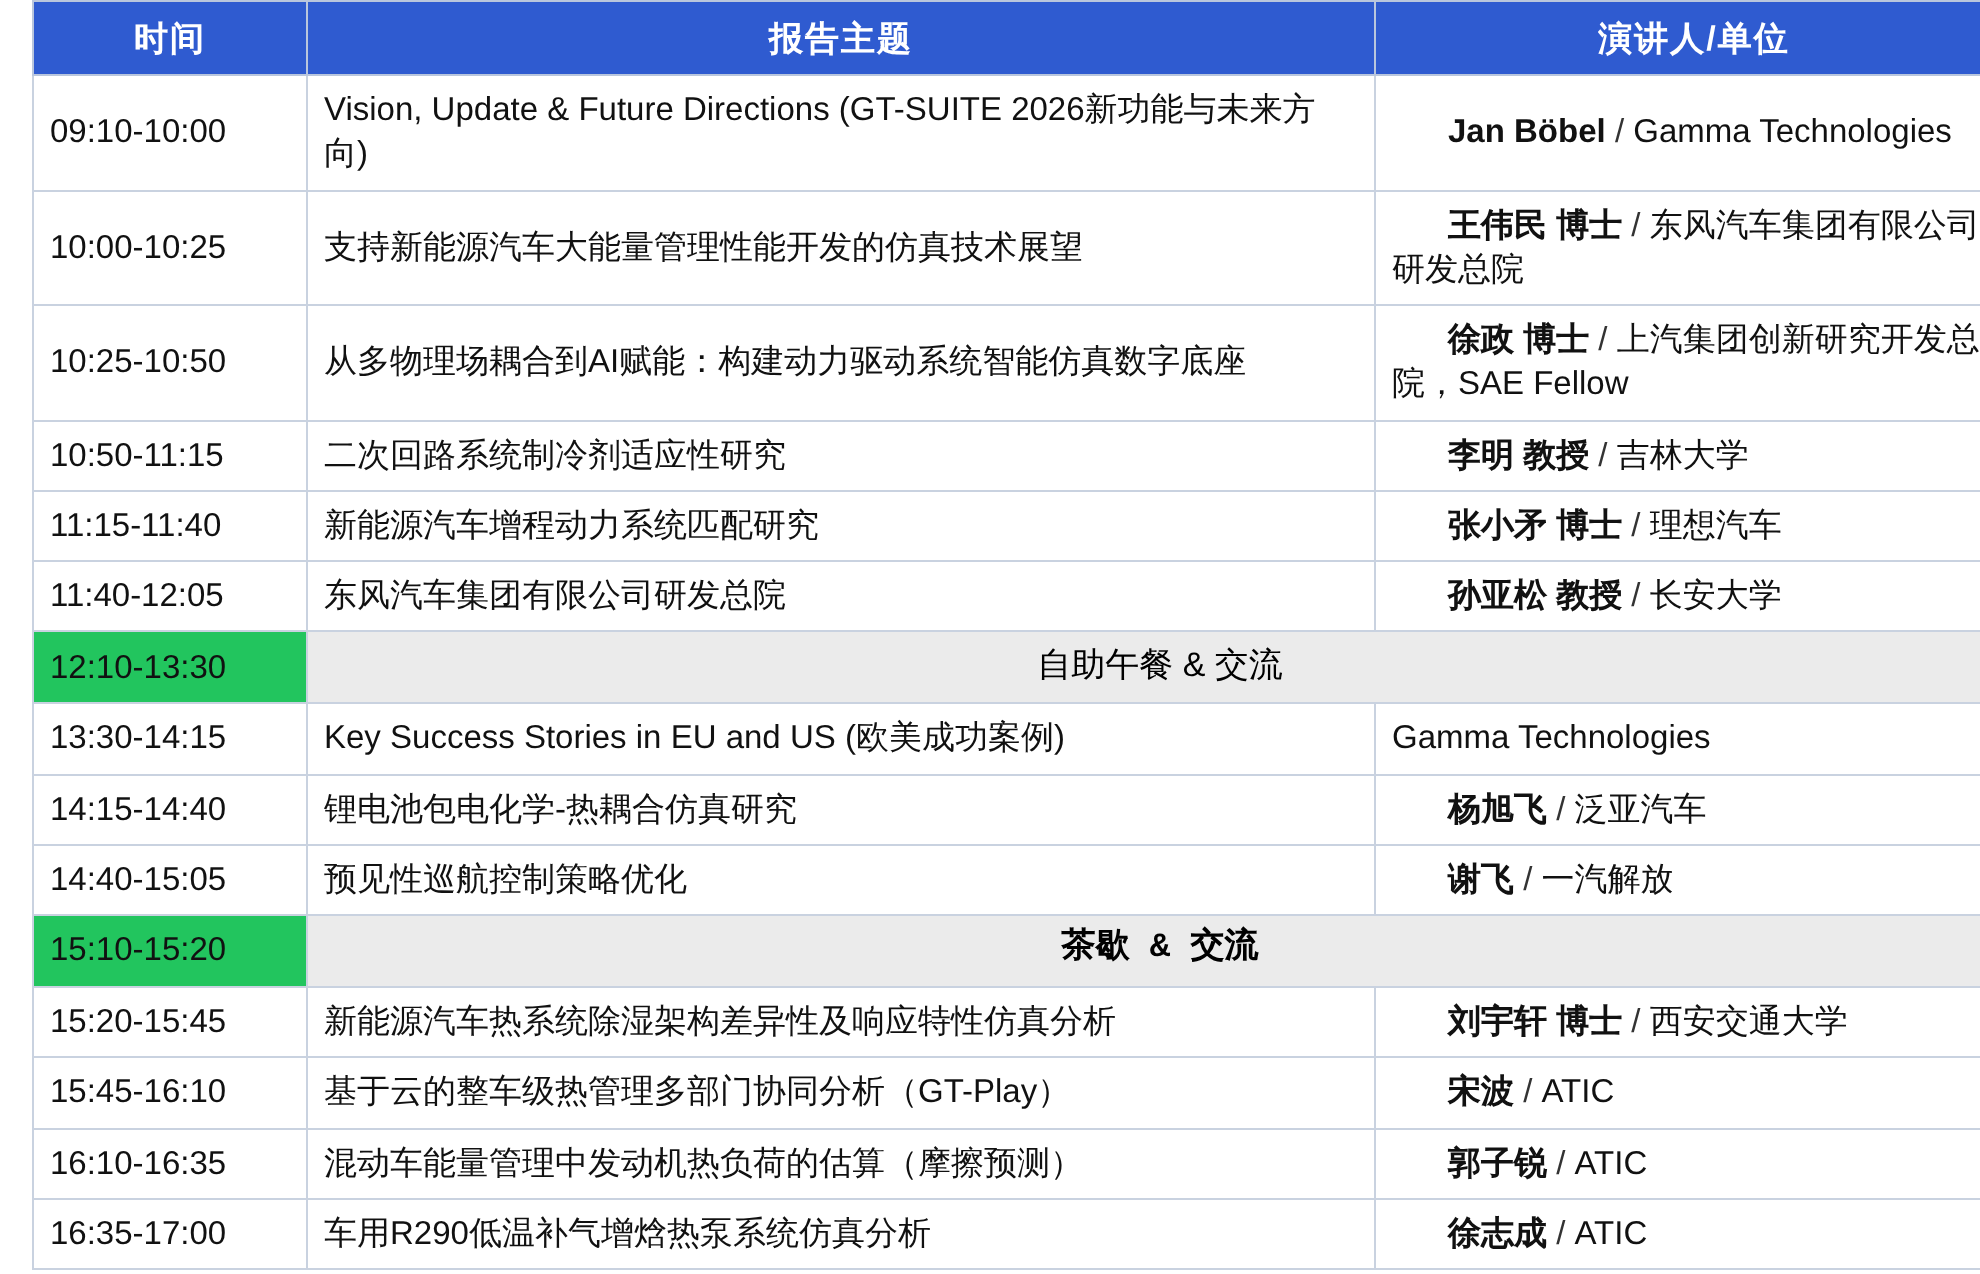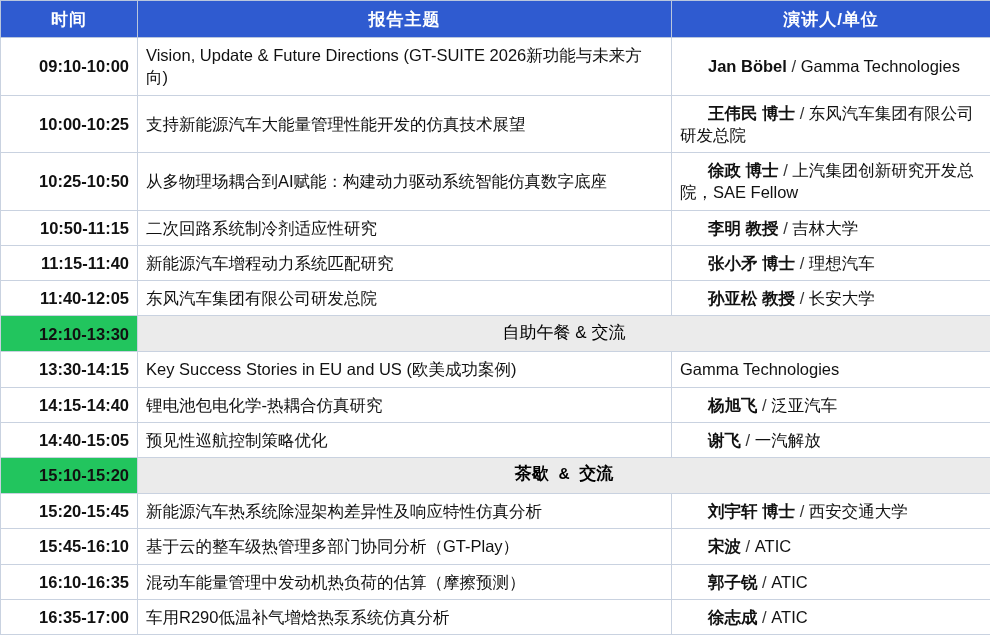--- a/index.html
+++ b/index.html
@@ -12,20 +12,21 @@
     height: 637px;
     font-family: "Liberation Sans", sans-serif;
     overflow: hidden;
   }
   .sheet {
     width: 990px;
     height: 637px;
     position: relative;
     background: #ffffff;
     box-sizing: border-box;
+    padding-left: 16px;
   }
   table.agenda {
     border-collapse: collapse;
     width: 990px;
     table-layout: fixed;
   }
   table.agenda col.c-time { width: 137px; }
   table.agenda col.c-topic { width: 534px; }
   table.agenda col.c-speaker { width: 319px; }
 
@@ -42,26 +43,25 @@
   }
   table.agenda td {
     border: 1px solid #c9d2e0;
     font-size: 16.5px;
     color: #111111;
     vertical-align: middle;
     padding: 6px 8px;
     line-height: 1.35;
   }
   td.time {
-    text-align: right;
+    text-align: left;
     padding-left: 10px;
     font-size: 16px;
     color: #111;
     white-space: nowrap;
-    font-weight: bold;
   }
   td.topic {
     font-weight: normal;
     color: #111111;
   }
   td.speaker {
     color: #111111;
   }
   td.speaker .name {
     font-weight: bold;

